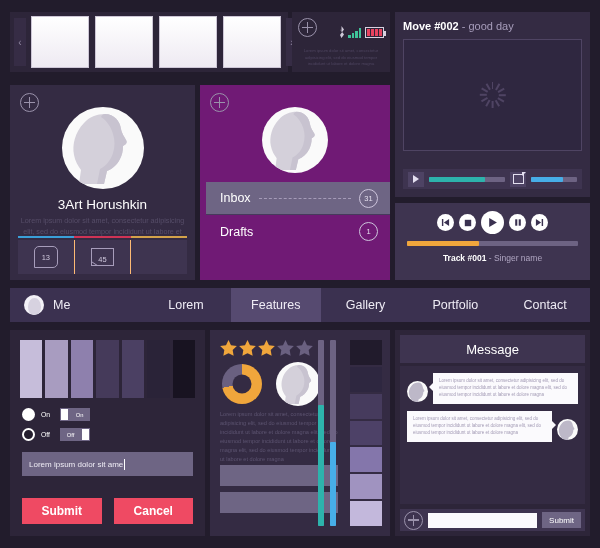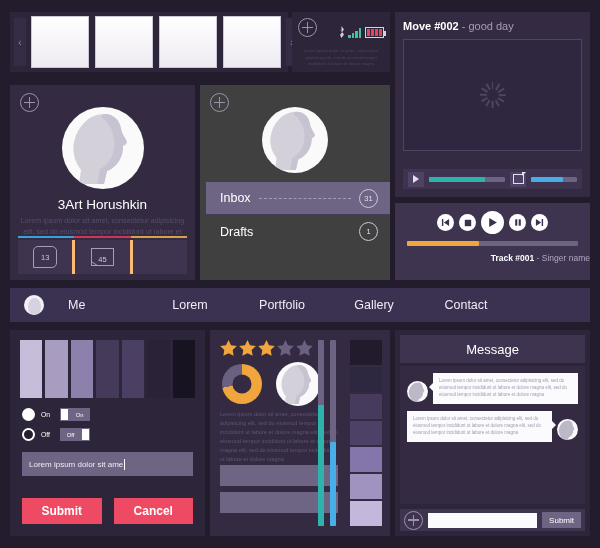--- a/index.html
+++ b/index.html
@@ -36,28 +36,28 @@
   
   #profile{left:10px;top:85px;width:185px;height:195px;background:#342b43;}
   #profile .plus-circle{position:absolute;left:10px;top:8px;}
   .avatar-big{position:absolute;left:50%;transform:translateX(-50%);top:22px;width:82px;height:82px;border-radius:50%;background:#fafafa;overflow:hidden;}
   .face{position:absolute;left:50%;top:50%;transform:translate(-50%,-50%);}
   .pname{position:absolute;left:0;right:0;top:112px;text-align:center;color:#fff;font-size:13.5px;}
   .pdesc{position:absolute;left:8px;right:8px;top:130px;text-align:center;color:#564d68;font-size:7.2px;line-height:1.58;}
   .stripes{position:absolute;left:8px;right:8px;bottom:42px;height:2.5px;display:flex;}
   .stripes i{flex:1;}
   .badgerow{position:absolute;left:8px;right:8px;bottom:6px;height:34px;background:#3e3450;display:flex;}
-  .badgecell{flex:1;display:flex;align-items:center;justify-content:center;border-right:3px solid #fdba74;position:relative;}
+  .badgecell{flex:1;display:flex;align-items:center;justify-content:center;border-right:1px solid #fdba74;position:relative;}
   .badgecell:last-child{border-right:none;}
   .bubble-ico{width:22px;height:20px;border:1.2px solid #a79dbb;border-radius:5px 5px 5px 0;color:#cfc7dc;font-size:7.5px;display:flex;align-items:center;justify-content:center;}
   .env-ico{width:23px;height:18px;border:1.2px solid #a79dbb;color:#cfc7dc;font-size:7.5px;display:flex;align-items:flex-end;justify-content:center;position:relative;overflow:hidden;padding-bottom:1px;box-sizing:border-box;}
   .env-ico::before{content:"";position:absolute;left:-1px;top:-1px;width:24px;height:13px;border-bottom:1.2px solid #a79dbb;transform:skewY(32deg);transform-origin:left top;}
 
   
-  #mailmenu{left:200px;top:85px;width:190px;height:195px;background:#404040;}
+  #mailmenu{left:200px;top:85px;width:190px;height:195px;background:#701a75;}
   #mailmenu .plus-circle{position:absolute;left:10px;top:8px;}
   .avatar-mid{position:absolute;left:50%;transform:translateX(-50%);top:22px;width:66px;height:66px;border-radius:50%;background:#fafafa;overflow:hidden;}
   .mailitems{position:absolute;left:6px;right:0;top:97px;}
   .mailrow{height:33px;display:flex;align-items:center;padding:0 12px 0 14px;box-sizing:border-box;border-bottom:1px solid #473a5c;position:relative;}
   .mailrow.active{background:#6e6584;}
   .mailrow .ml{color:#fff;font-size:12.5px;}
   .dots{flex:1;margin:0 8px;border-bottom:1.2px dashed #b3a9c6;height:1px;opacity:.8;}
   .cnt{width:17px;height:17px;border-radius:50%;border:1.1px solid #cdc4dc;color:#e6e0ef;font-size:7.5px;display:flex;align-items:center;justify-content:center;flex:none;}
 
   
@@ -76,28 +76,28 @@
   .bar{height:5px;background:#6d6383;position:relative;border-radius:1px;}
   .bar i{position:absolute;left:0;top:0;bottom:0;border-radius:1px;}
 
   
   #music{left:395px;top:203px;width:195px;height:77px;background:#3e3450;}
   .transport{position:absolute;left:0;right:0;top:8px;display:flex;justify-content:center;align-items:center;gap:5px;}
   .rbtn{width:17px;height:17px;border-radius:50%;background:#fff;display:flex;align-items:center;justify-content:center;flex:none;}
   .rbtn.big{width:23px;height:23px;}
   .mprog{position:absolute;left:12px;right:12px;top:38px;height:5px;background:#6d6383;border-radius:1px;}
   .mprog i{position:absolute;left:0;top:0;bottom:0;background:#f0a63c;border-radius:1px;}
-  .mtitle{position:absolute;left:0;right:0;top:50px;text-align:right;color:#fff;font-size:8.5px;}
+  .mtitle{position:absolute;left:0;right:0;top:50px;text-align:center;color:#fff;font-size:8.5px;}
   .mtitle span{color:#b0a6c2;font-weight:normal;}
 
   
   #nav{left:10px;top:288px;width:580px;height:34px;background:#3b3150;display:flex;align-items:center;}
   .navitem{height:100%;display:flex;align-items:center;justify-content:center;color:#efecf5;font-size:12.5px;}
   .navitem.active{background:#564a70;}
-  .navme{width:120px;padding-left:14px;justify-content:flex-start;gap:24px;}
+  .navme{width:120px;padding-left:14px;justify-content:flex-start;gap:9px;}
   .navav{width:20px;height:20px;border-radius:50%;background:#f3f1f7;flex:none;position:relative;overflow:hidden;}
   .navav::after{content:"";position:absolute;left:4px;top:3px;width:13px;height:17px;border-radius:50% 50% 45% 45%;background:#d7d2e0;}
 
   
   #form{left:10px;top:330px;width:195px;height:206px;background:#2d2539;}
   .swatches{position:absolute;left:10px;right:10px;top:10px;height:58px;display:flex;gap:3px;}
   .swatches i{flex:1;}
   .togs{position:absolute;left:12px;top:78px;}
   .togrow{display:flex;align-items:center;gap:6px;margin-bottom:7px;}
   .radio{width:13px;height:13px;border-radius:50%;flex:none;}
@@ -300,22 +300,23 @@
     <b>Track #001</b><span> - Singer name</span>
   </div>
 </div>
 
 <div class="panel" id="nav">
   <div class="navitem navme">
     <span class="navav"></span>
     <span>Me</span>
   </div>
   <div class="navitem" style="width:92px">Lorem</div>
+  <div class="navitem active" style="width:92px">Features</div>
+  <div class="navitem" style="width:92px">Gallery</div>
   <div class="navitem" style="width:92px">Portfolio</div>
-  <div class="navitem" style="width:92px">Gallery</div>
   <div class="navitem" style="width:92px">Contact</div>
 </div>
 
 <div class="panel" id="form">
   <div class="swatches" id="swatches">
       <i style="background: rgb(198, 189, 218);"></i>
       <i style="background: rgb(168, 156, 192);"></i>
       <i style="background: rgb(142, 128, 173);"></i>
       <i style="background: rgb(69, 58, 90);"></i>
       <i style="background: rgb(75, 64, 99);"></i>

